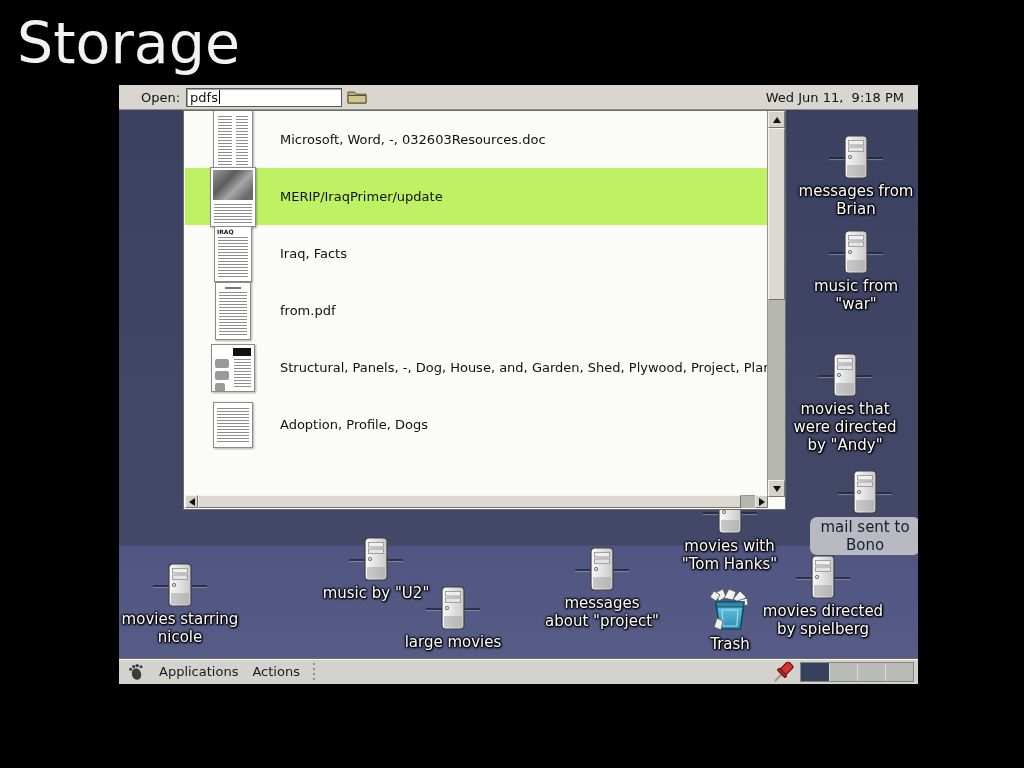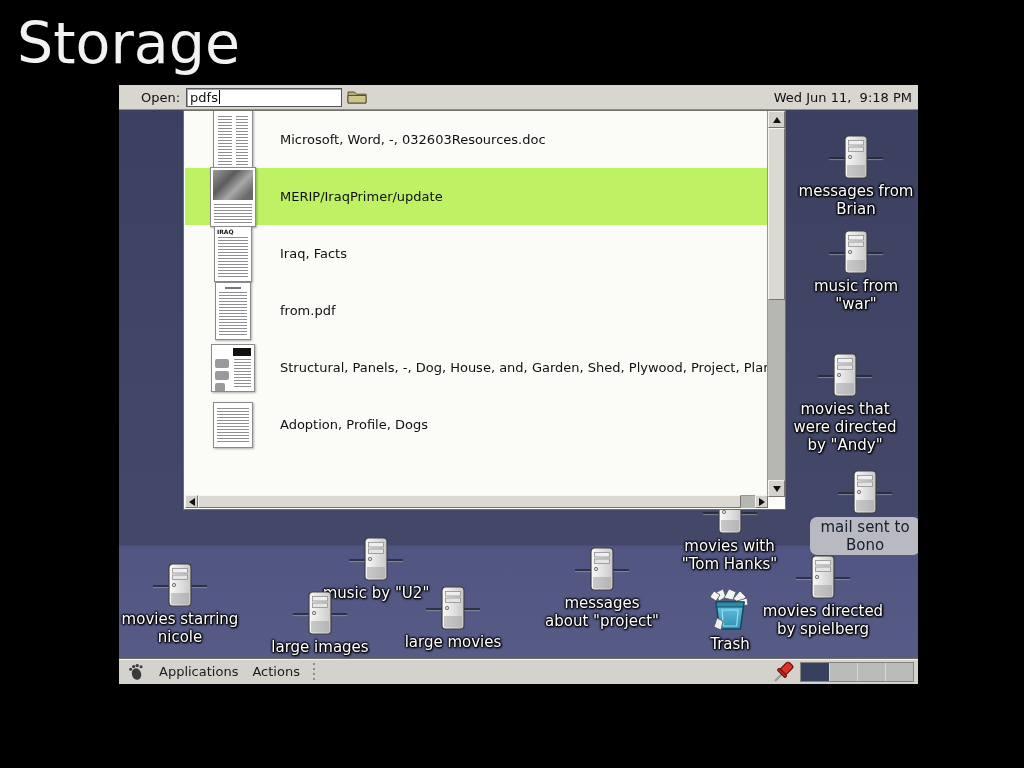--- a/index.html
+++ b/index.html
@@ -19,21 +19,21 @@
   .topbar { position:absolute; left:0; top:0; width:100%; height:25px;
             background:#d9d6d0; border-bottom:1px solid #8e8e89;
             display:flex; align-items:center; z-index:10; font-size:13px; color:#111; }
   .open-label { margin-left:22px; }
   .search-box { margin-left:6px; width:156px; height:19px; background:#fff;
                 border:1px solid #55555a; box-shadow:inset 1px 1px 0 #a8a8a8;
                 display:flex; align-items:center; padding-left:3px; font-size:13px; }
   .caret { display:inline-block; width:1px; height:14px; background:#000; margin-left:1px; }
   .folder-btn { margin-left:4px; width:22px; height:19px; display:flex;
                 align-items:center; justify-content:center; }
-  .clock { margin-left:auto; margin-right:6px; white-space:pre; }
+  .clock { margin-left:auto; margin-right:14px; white-space:pre; }
 
   
   .results-window { position:absolute; left:64px; top:25px; width:603px; height:400px;
                     background:#fbfbf7; border:1px solid #6f6f6a; z-index:5; }
   .rows { position:absolute; left:1px; top:0px; width:583px; height:386px;
           overflow:hidden; }
   .row { height:57px; display:flex; align-items:center; background:#fbfbf7; }
   .row.selected { background:#bef264; }
   .thumbwrap { width:60px; margin-left:18px; flex:none; display:flex;
                align-items:center; justify-content:center; }
@@ -306,26 +306,20 @@
         <use href="#sym-tower"></use>
       </svg>
     <div class="dlabel">movies starring nicole</div>
   </div>
   <div class="dicon" style="left:187px; top:452px; width:140px;">
     <svg width="56" height="44">
         <use href="#sym-tower"></use>
       </svg>
     <div class="dlabel">music by "U2"</div>
   </div>
-  <div class="dicon" style="left:131px; top:506px; width:140px;">
-    <svg width="56" height="44">
-        <use href="#sym-tower"></use>
-      </svg>
-    <div class="dlabel">large images</div>
-  </div>
   <div class="dicon" style="left:264px; top:501px; width:140px;">
     <svg width="56" height="44">
         <use href="#sym-tower"></use>
       </svg>
     <div class="dlabel">large movies</div>
   </div>
   <div class="dicon" style="left:551px; top:503px; width:120px;">
     <svg width="46" height="44">
         <use href="#sym-trash"></use>
       </svg>

